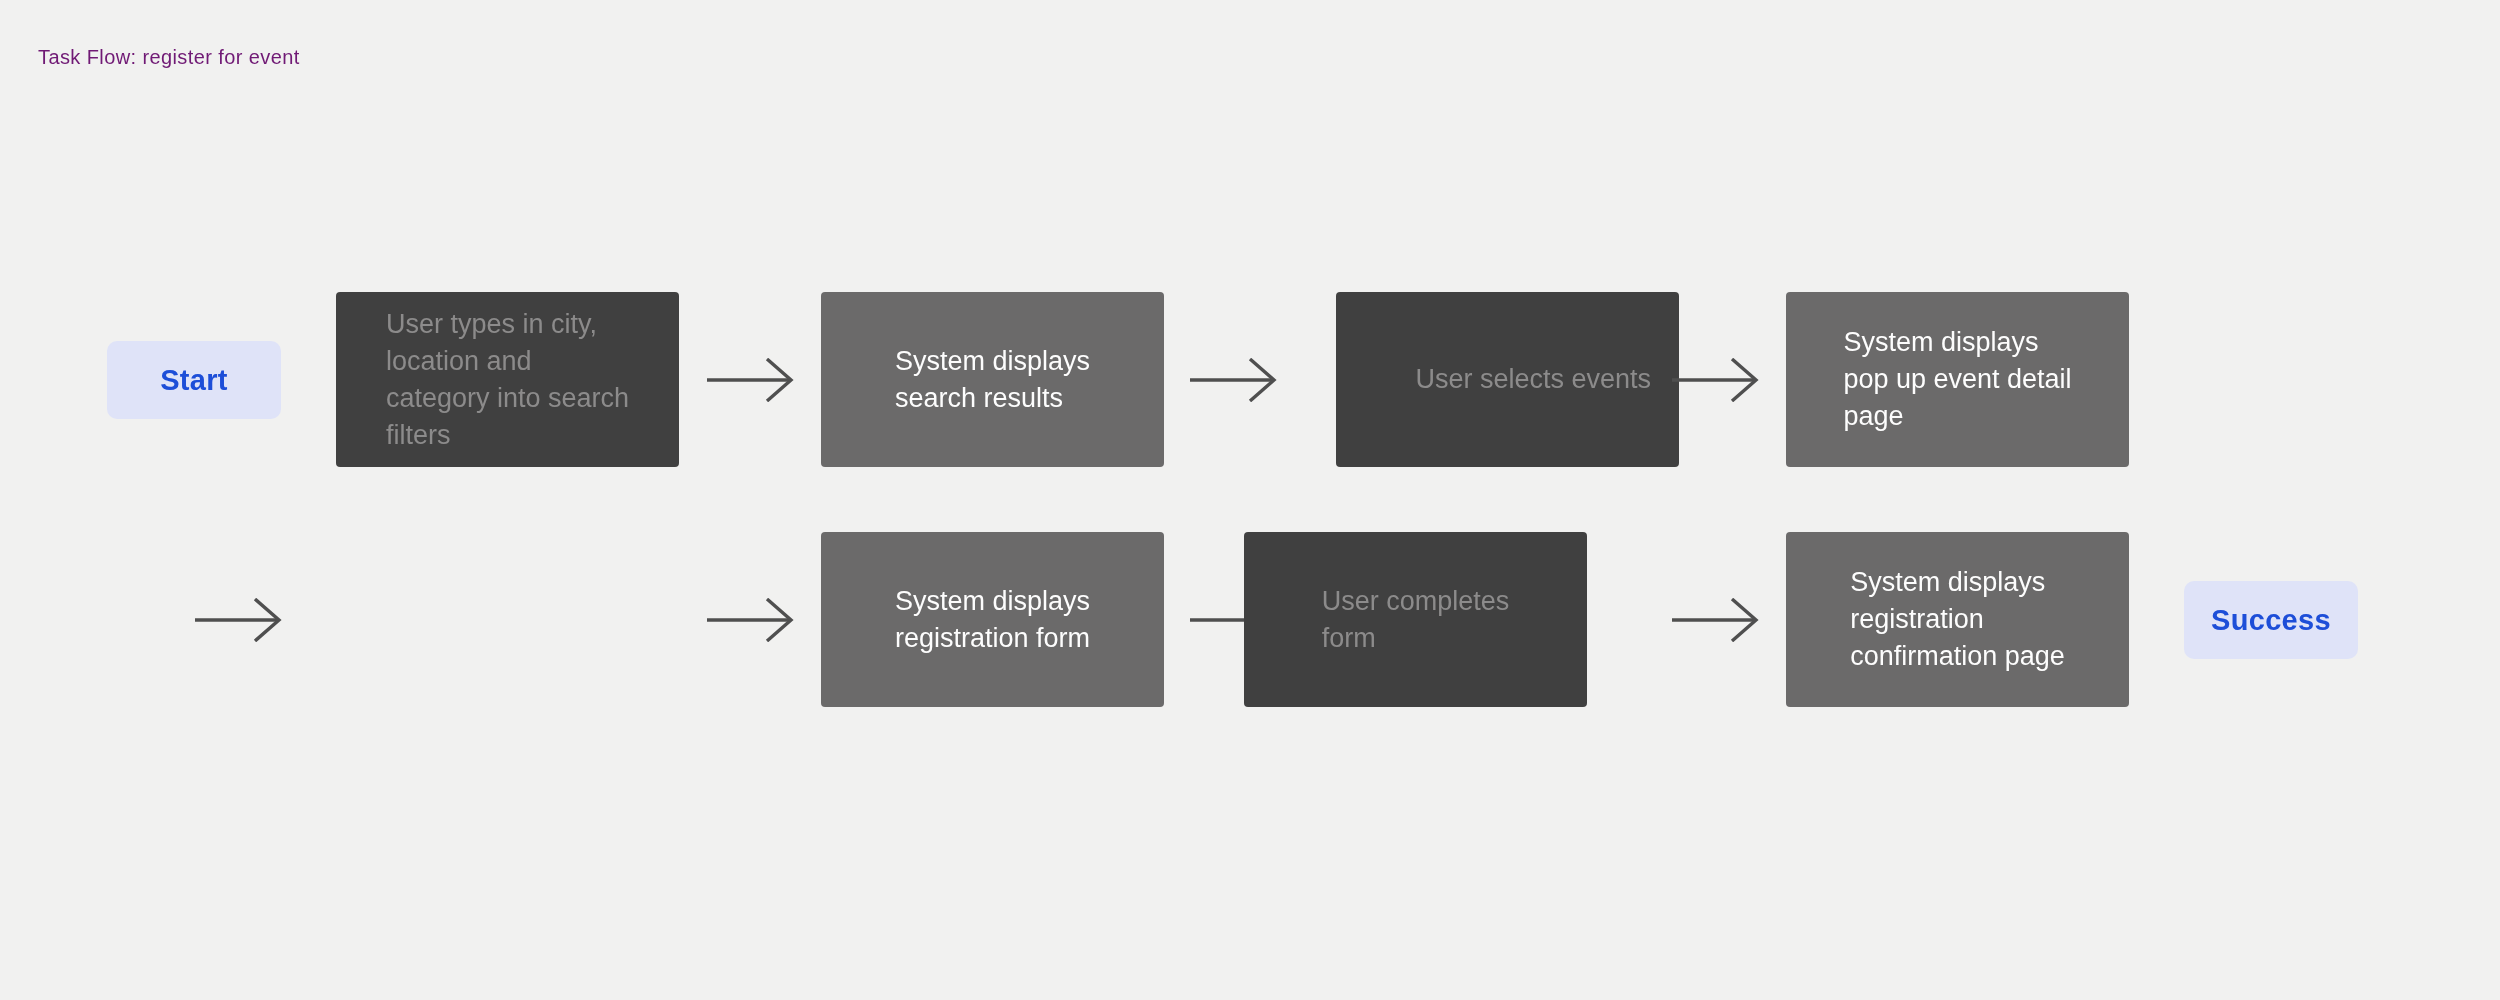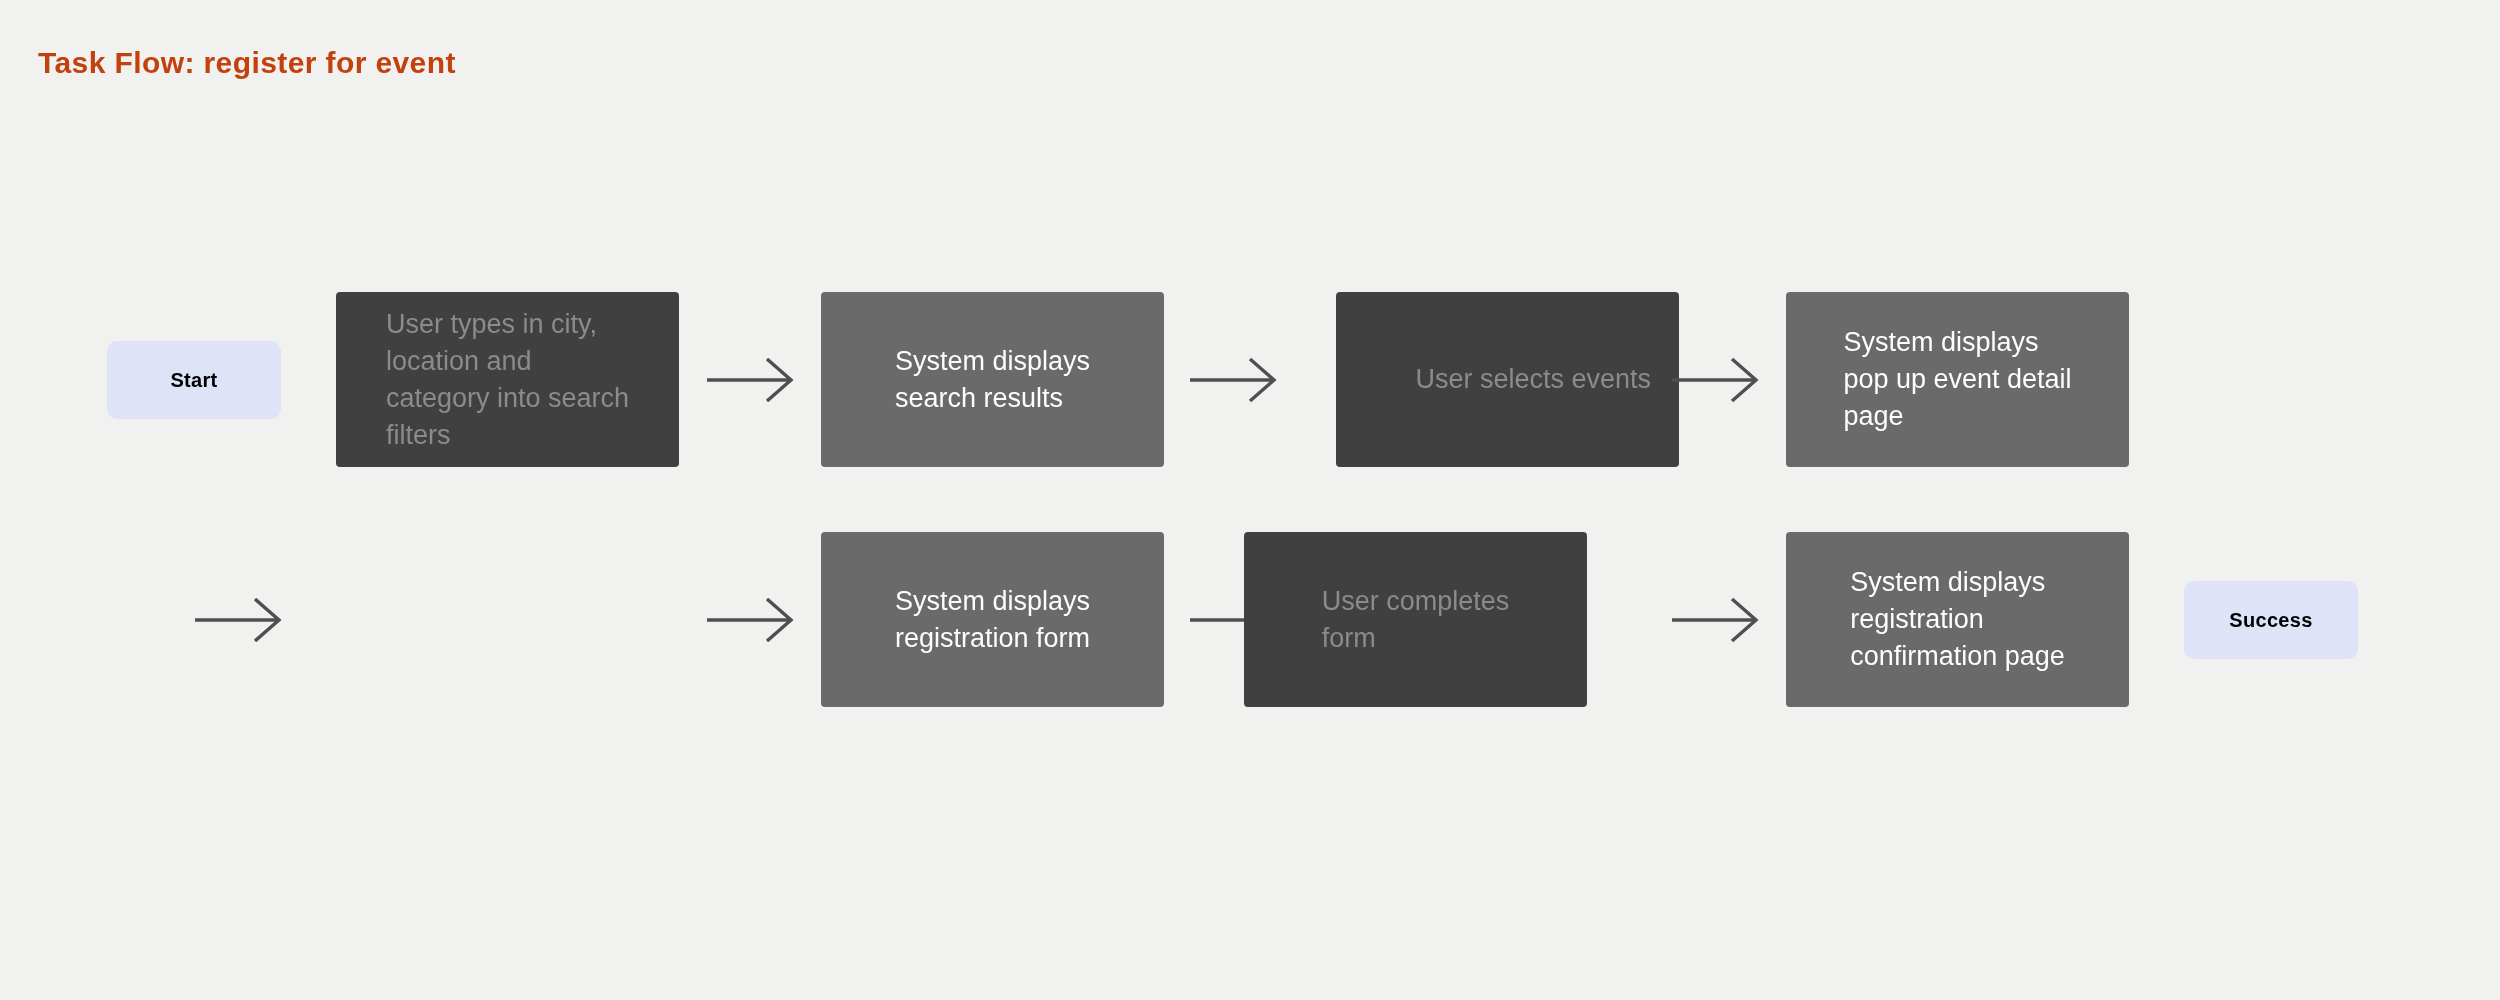--- a/index.html
+++ b/index.html
@@ -16,23 +16,23 @@
   }
   .canvas {
     position: absolute;
     left: 0; top: 0;
     width: 2500px; height: 1000px;
   }
   .page-title {
     position: absolute;
     left: 38px;
     top: 46px;
-    font-size: 30px;
-    font-weight: bold;
-    color: #c2410c;
+    font-size: 20px;
+    font-weight: normal;
+    color: #701a75;
     letter-spacing: 0.4px;
   }
   .node {
     position: absolute;
     display: flex;
     align-items: center;
     justify-content: center;
     box-sizing: border-box;
   }
   .step {
@@ -51,23 +51,23 @@
   }
   .step.system {
     background: #6b6a6a;
     color: #fdfdfd;
   }
   .terminal {
     width: 174px;
     height: 78px;
     border-radius: 10px;
     background: #dfe3f8;
-    color: #000000;
+    color: #1d4ed8;
     font-weight: bold;
-    font-size: 20px;
+    font-size: 29px;
     letter-spacing: 0.3px;
   }
   .arrow {
     position: absolute;
     width: 88px;
     height: 44px;
   }
   .arrow svg {
     display: block;
     width: 88px;

